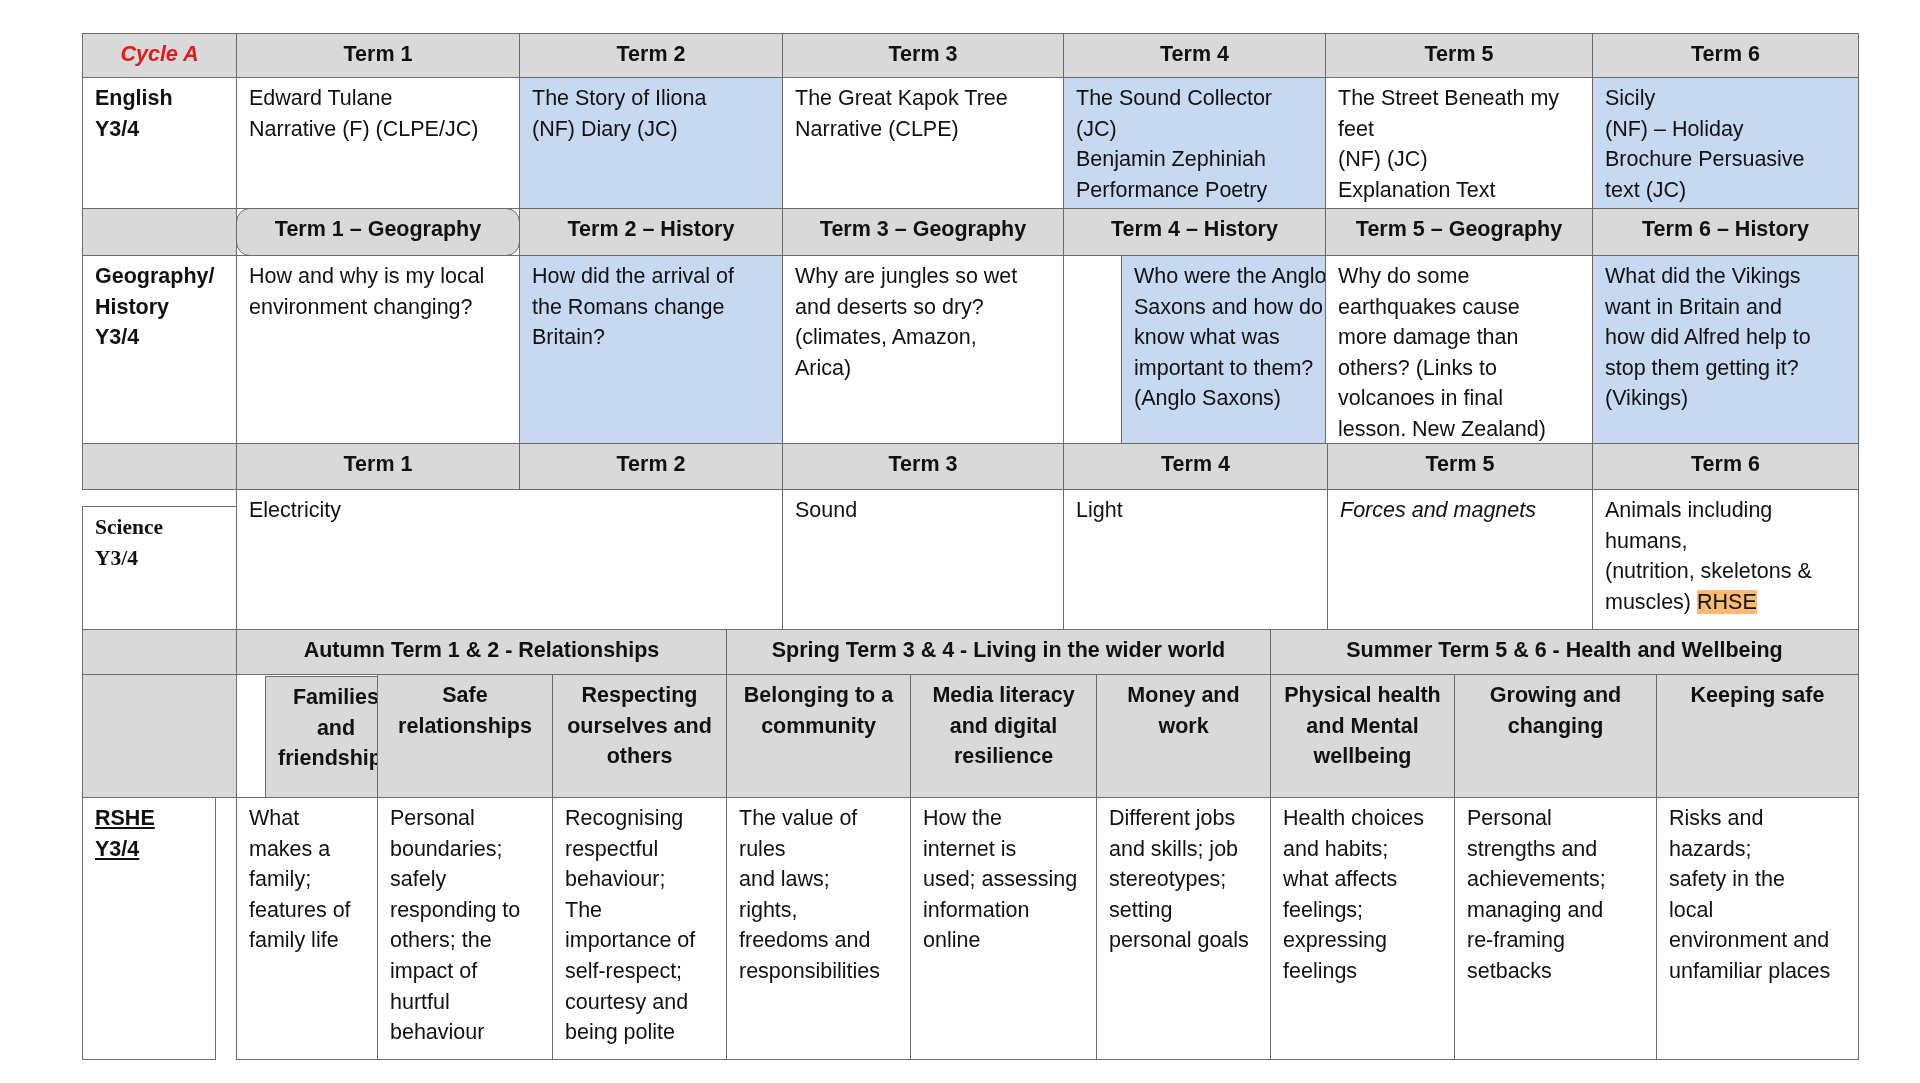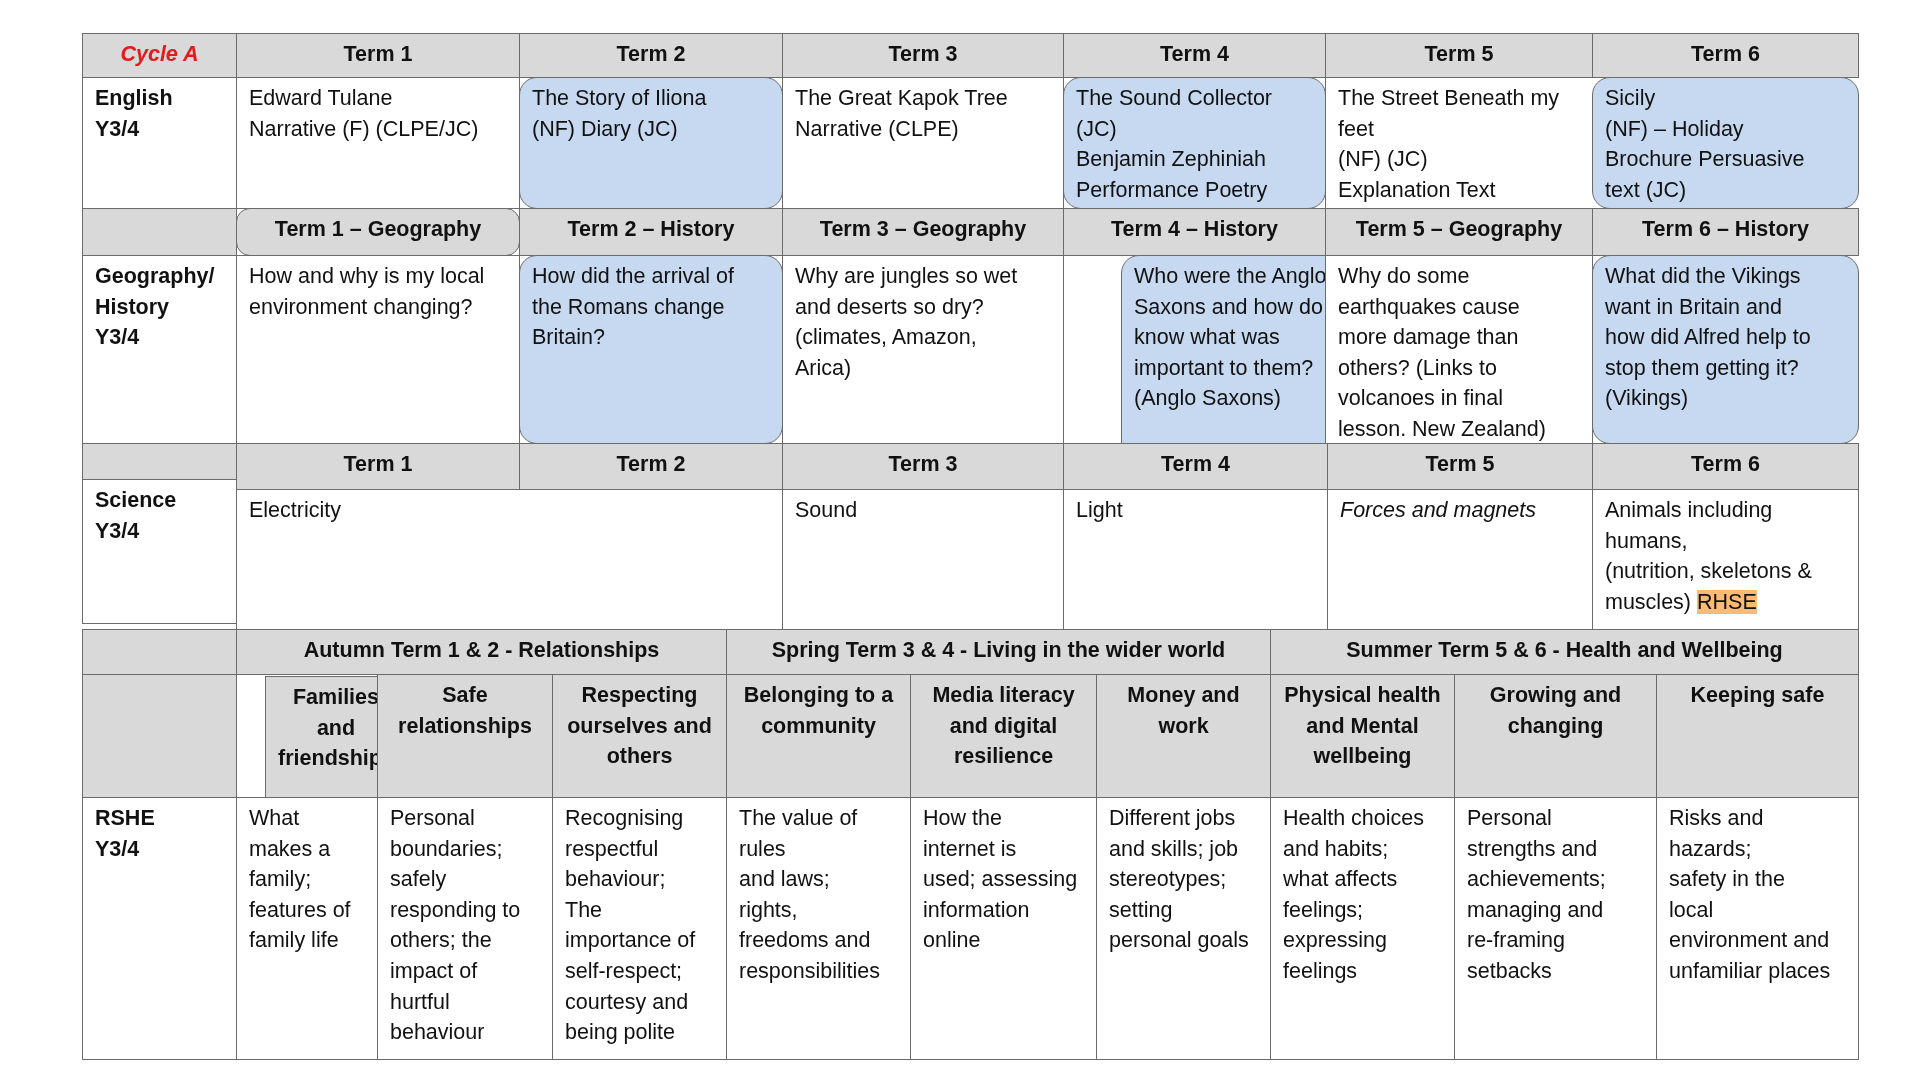--- a/index.html
+++ b/index.html
@@ -2,21 +2,21 @@
 <html><head>
 <meta charset="utf-8">
 <style>
   html, body { margin: 0; padding: 0; background: #ffffff; }
   body { width: 1920px; height: 1083px; position: relative; overflow: hidden;
          font-family: "Liberation Sans", "DejaVu Sans", sans-serif; color: #111; }
   .cell { position: absolute; box-sizing: border-box; border: 1.5px solid #6b6b6b;
           padding: 5px 12px 0 12px; font-size: 21.5px; line-height: 30.6px;
           white-space: pre-line; overflow: hidden; }
   .hdr { background: #d9d9d9; font-weight: bold; text-align: center; }
-  .blue { background: #c6d9f0; border-radius: 18px; }
+  .blue { background: #c6d9f0; }
   .white { background: #ffffff; }
   .label { font-weight: bold; }
   .cycle { color: #e31b1b; font-style: italic; font-weight: bold; }
   .hl { background: #fdba74; }
 </style>
 </head>
 <body>
 
 <div>
 
@@ -87,21 +87,21 @@
 (Vikings)</div>
 
   <div class="cell hdr" style="left:82px;top:443px;width:155px;height:47px;"></div>
   <div class="cell hdr" style="left:236px;top:443px;width:284px;height:47px;">Term 1</div>
   <div class="cell hdr" style="left:519px;top:443px;width:264px;height:47px;">Term 2</div>
   <div class="cell hdr" style="left:782px;top:443px;width:282px;height:47px;">Term 3</div>
   <div class="cell hdr" style="left:1063px;top:443px;width:265px;height:47px;">Term 4</div>
   <div class="cell hdr" style="left:1327px;top:443px;width:266px;height:47px;">Term 5</div>
   <div class="cell hdr" style="left:1592px;top:443px;width:267px;height:47px;">Term 6</div>
 
-  <div class="cell white label" style="left:82px;top:479px;width:155px;height:145px;">Science
+  <div class="cell white label" style="left:82px;top:506px;width:155px;height:145px;font-family:Liberation Serif, serif;">Science
 Y3/4</div>
   <div class="cell white" style="left:236px;top:489px;width:656px;height:141px;">Electricity</div>
   <div class="cell white" style="left:782px;top:489px;width:282px;height:141px;">Sound</div>
   <div class="cell white" style="left:1063px;top:489px;width:265px;height:141px;">Light</div>
   <div class="cell white" style="left:1327px;top:489px;width:266px;height:141px;font-style:italic;">Forces and magnets</div>
   <div class="cell white" style="left:1592px;top:489px;width:267px;height:141px;"><span>Animals including
 humans,
 (nutrition, skeletons &amp;
 muscles) </span><span class="hl">RHSE</span></div>
 
@@ -126,21 +126,21 @@
 resilience</div>
   <div class="cell hdr" style="left:1096px;top:674px;width:175px;height:124px;">Money and
 work</div>
   <div class="cell hdr" style="left:1270px;top:674px;width:185px;height:124px;">Physical health
 and Mental
 wellbeing</div>
   <div class="cell hdr" style="left:1454px;top:674px;width:203px;height:124px;">Growing and
 changing</div>
   <div class="cell hdr" style="left:1656px;top:674px;width:203px;height:124px;">Keeping safe</div>
 
-  <div class="cell white label" style="left:82px;top:797px;width:155px;height:263px;">RSHE
+  <div class="cell white label" style="left:82px;top:797px;width:134px;height:263px;text-decoration:underline;">RSHE
 Y3/4</div>
   <div class="cell white" style="left:236px;top:797px;width:142px;height:263px;">What
 makes a
 family;
 features of
 family life</div>
   <div class="cell white" style="left:377px;top:797px;width:176px;height:263px;">Personal
 boundaries;
 safely
 responding to

